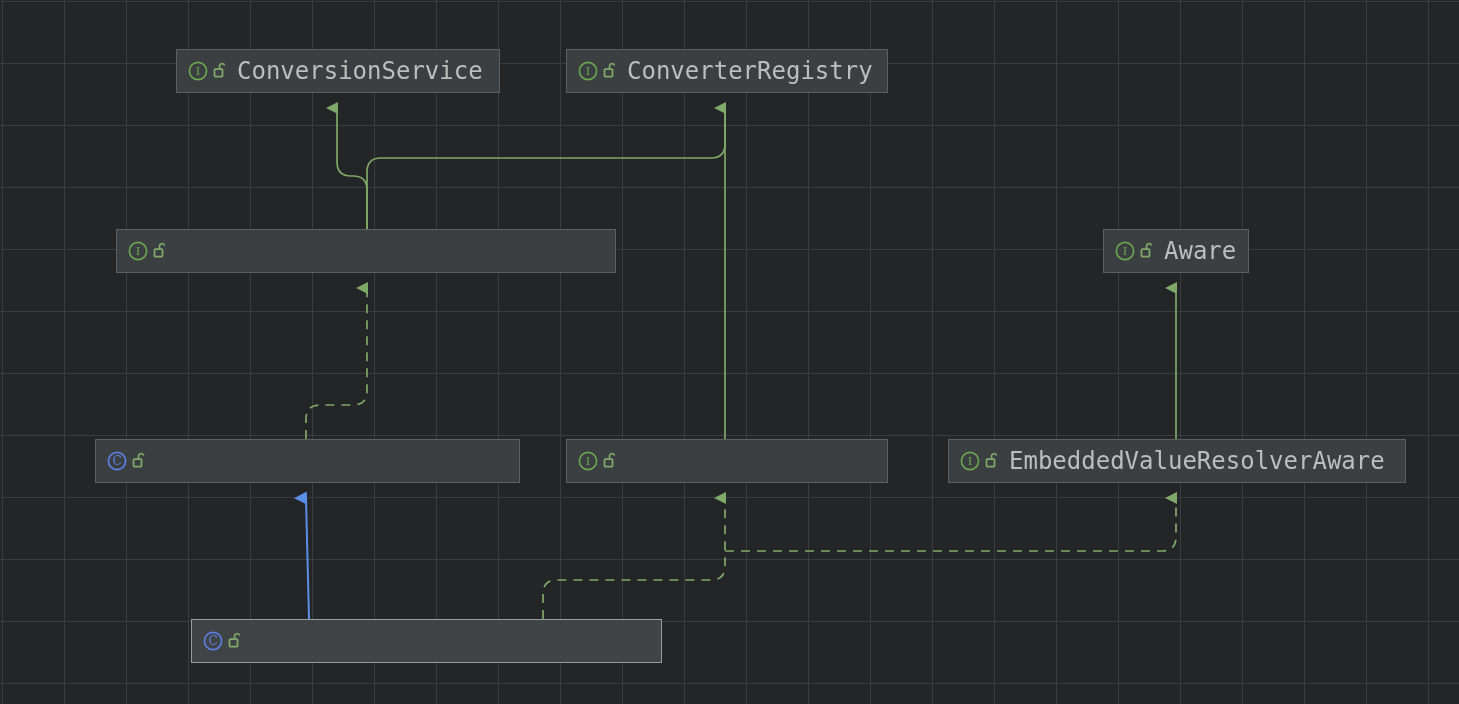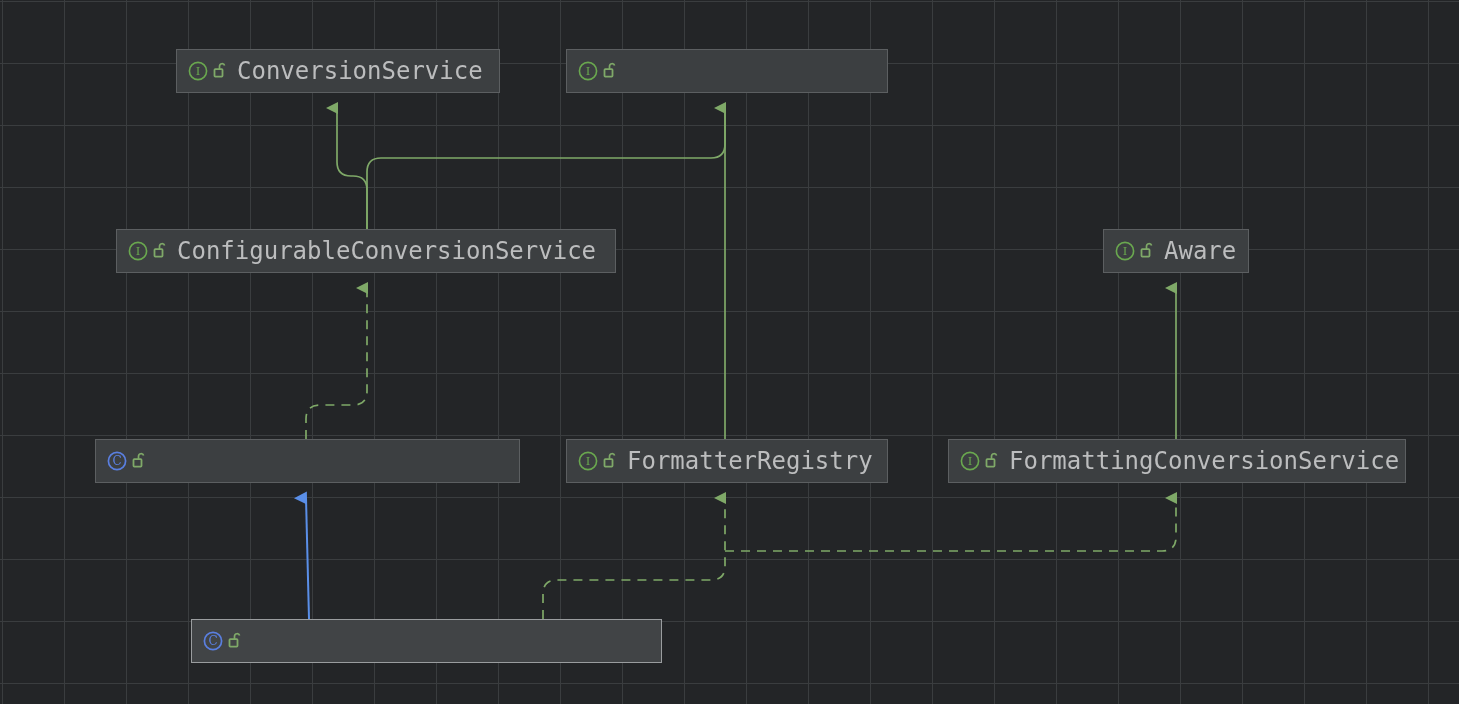--- a/index.html
+++ b/index.html
@@ -117,35 +117,35 @@
             <circle cx="11" cy="11" r="8.6" fill="none" stroke="#6aa84f" stroke-width="1.6"></circle>
             <text x="11" y="15.4" text-anchor="middle" font-size="11.5" font-family="DejaVu Serif, Liberation Serif, serif" fill="#6aa84f">I</text>
           </svg>
         </span>
         <span style="display: flex;">
           <svg class="node-icon-lock" viewBox="0 0 16 18" xmlns="http://www.w3.org/2000/svg">
             <path d="M 7.5 7 V 4.2 A 2.6 2.6 0 0 1 12.6 3.6" fill="none" stroke="#7fa968" stroke-width="1.7"></path>
             <rect x="2.5" y="7.2" width="8" height="7.4" rx="0.8" fill="none" stroke="#7fa968" stroke-width="1.8"></rect>
           </svg>
         </span>
+        <span class="node-label">ConverterRegistry</span>
       </div>
       <div class="node" style="left: 116px; top: 229px; width: 500px; height: 44px;">
         <span style="display: flex;">
           <svg class="node-icon-stereo" viewBox="0 0 22 22" xmlns="http://www.w3.org/2000/svg">
             <circle cx="11" cy="11" r="8.6" fill="none" stroke="#6aa84f" stroke-width="1.6"></circle>
             <text x="11" y="15.4" text-anchor="middle" font-size="11.5" font-family="DejaVu Serif, Liberation Serif, serif" fill="#6aa84f">I</text>
           </svg>
         </span>
         <span style="display: flex;">
           <svg class="node-icon-lock" viewBox="0 0 16 18" xmlns="http://www.w3.org/2000/svg">
             <path d="M 7.5 7 V 4.2 A 2.6 2.6 0 0 1 12.6 3.6" fill="none" stroke="#7fa968" stroke-width="1.7"></path>
             <rect x="2.5" y="7.2" width="8" height="7.4" rx="0.8" fill="none" stroke="#7fa968" stroke-width="1.8"></rect>
           </svg>
         </span>
-        <span class="node-label">ConfigurableConversionService</span>
       </div>
       <div class="node" style="left: 1103px; top: 229px; width: 146px; height: 44px;">
         <span style="display: flex;">
           <svg class="node-icon-stereo" viewBox="0 0 22 22" xmlns="http://www.w3.org/2000/svg">
             <circle cx="11" cy="11" r="8.6" fill="none" stroke="#6aa84f" stroke-width="1.6"></circle>
             <text x="11" y="15.4" text-anchor="middle" font-size="11.5" font-family="DejaVu Serif, Liberation Serif, serif" fill="#6aa84f">I</text>
           </svg>
         </span>
         <span style="display: flex;">
           <svg class="node-icon-lock" viewBox="0 0 16 18" xmlns="http://www.w3.org/2000/svg">
@@ -175,36 +175,35 @@
             <circle cx="11" cy="11" r="8.6" fill="none" stroke="#6aa84f" stroke-width="1.6"></circle>
             <text x="11" y="15.4" text-anchor="middle" font-size="11.5" font-family="DejaVu Serif, Liberation Serif, serif" fill="#6aa84f">I</text>
           </svg>
         </span>
         <span style="display: flex;">
           <svg class="node-icon-lock" viewBox="0 0 16 18" xmlns="http://www.w3.org/2000/svg">
             <path d="M 7.5 7 V 4.2 A 2.6 2.6 0 0 1 12.6 3.6" fill="none" stroke="#7fa968" stroke-width="1.7"></path>
             <rect x="2.5" y="7.2" width="8" height="7.4" rx="0.8" fill="none" stroke="#7fa968" stroke-width="1.8"></rect>
           </svg>
         </span>
-        <span class="node-label">FormatterRegistry</span>
       </div>
       <div class="node" style="left: 948px; top: 439px; width: 458px; height: 44px;">
         <span style="display: flex;">
           <svg class="node-icon-stereo" viewBox="0 0 22 22" xmlns="http://www.w3.org/2000/svg">
             <circle cx="11" cy="11" r="8.6" fill="none" stroke="#6aa84f" stroke-width="1.6"></circle>
             <text x="11" y="15.4" text-anchor="middle" font-size="11.5" font-family="DejaVu Serif, Liberation Serif, serif" fill="#6aa84f">I</text>
           </svg>
         </span>
         <span style="display: flex;">
           <svg class="node-icon-lock" viewBox="0 0 16 18" xmlns="http://www.w3.org/2000/svg">
             <path d="M 7.5 7 V 4.2 A 2.6 2.6 0 0 1 12.6 3.6" fill="none" stroke="#7fa968" stroke-width="1.7"></path>
             <rect x="2.5" y="7.2" width="8" height="7.4" rx="0.8" fill="none" stroke="#7fa968" stroke-width="1.8"></rect>
           </svg>
         </span>
-        <span class="node-label">FormattingConversionService</span>
+        <span class="node-label">EmbeddedValueResolverAware</span>
       </div>
       <div class="node selected" style="left: 191px; top: 619px; width: 471px; height: 44px;">
         <span style="display: flex;">
           <svg class="node-icon-stereo" viewBox="0 0 22 22" xmlns="http://www.w3.org/2000/svg">
             <circle cx="11" cy="11" r="8.6" fill="none" stroke="#5a7fe0" stroke-width="1.7"></circle>
             <text x="11" y="15.4" text-anchor="middle" font-size="12" font-family="DejaVu Serif, Liberation Serif, serif" fill="#5a7fe0">C</text>
           </svg>
         </span>
         <span style="display: flex;">
           <svg class="node-icon-lock" viewBox="0 0 16 18" xmlns="http://www.w3.org/2000/svg">

